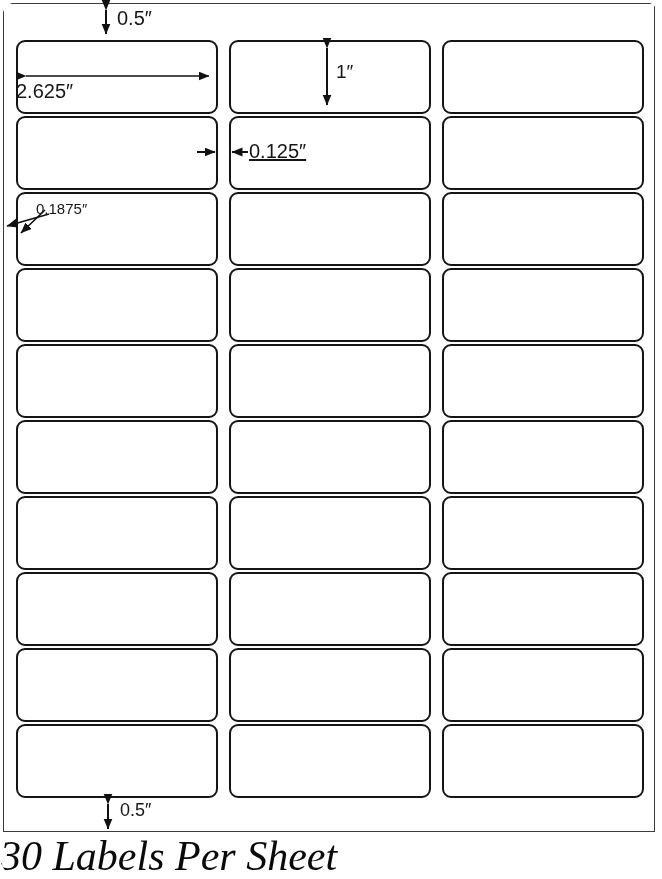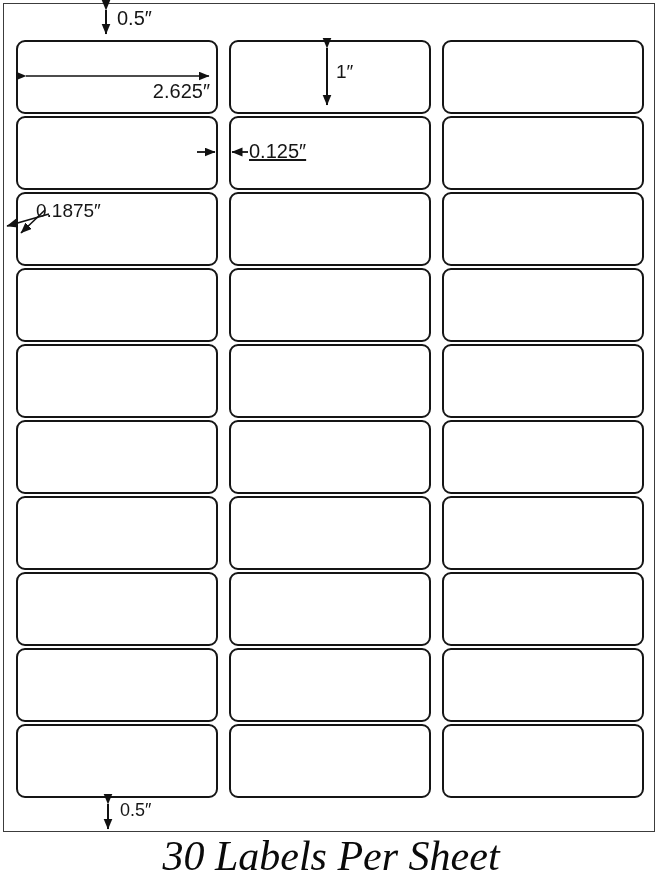--- a/index.html
+++ b/index.html
@@ -8,20 +8,21 @@
     background: #ffffff;
   }
   .canvas {
     position: relative;
     width: 662px;
     height: 879px;
     background: #ffffff;
     overflow: hidden;
     font-family: "Liberation Sans", sans-serif;
     color: #161616;
+    border-radius: 23px;
   }
   .sheet {
     position: absolute;
     left: 3px;
     top: 3px;
     width: 652px;
     height: 829px;
     border: 1.6px solid #3c3c3c;
     background: #ffffff;
     box-sizing: border-box;
@@ -52,31 +53,31 @@
     stroke: #111111;
   }
   .dim {
     position: absolute;
     font-size: 20px;
     line-height: 1.1;
     color: #161616;
     white-space: nowrap;
   }
   .dim-top       { left: 117px; top: 7px; }
-  .dim-width     { left: 8px;  top: 80px; width: 202px; text-align: right; }
+  .dim-width     { left: 16px;  top: 80px; width: 202px; text-align: left; }
   .dim-height    { left: 336px; top: 62px; font-size: 19px; }
   .dim-gap       { left: 249px; top: 140px; text-decoration: underline; }
-  .dim-side      { left: 36px;  top: 201px; font-size: 19px; }
+  .dim-side      { left: 36px;  top: 201px; font-size: 15px; }
   .dim-bottom    { left: 120px; top: 801px; font-size: 18px; }
   .caption {
     position: absolute;
     left: 0;
     top: 835px;
     width: 662px;
-    text-align: center;
+    text-align: left;
     font-family: "Liberation Serif", serif;
     font-style: italic;
     font-size: 42px;
     line-height: 1.0;
     color: #0a0a0a;
     white-space: nowrap;
   }
 </style>
 </head>
 <body>

